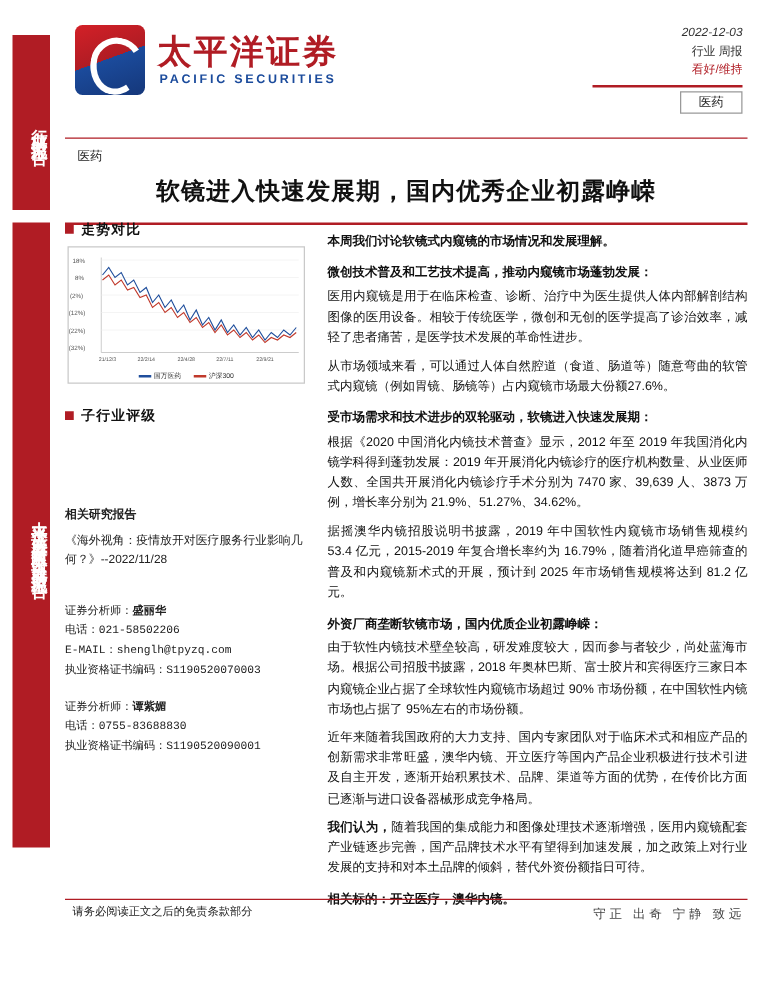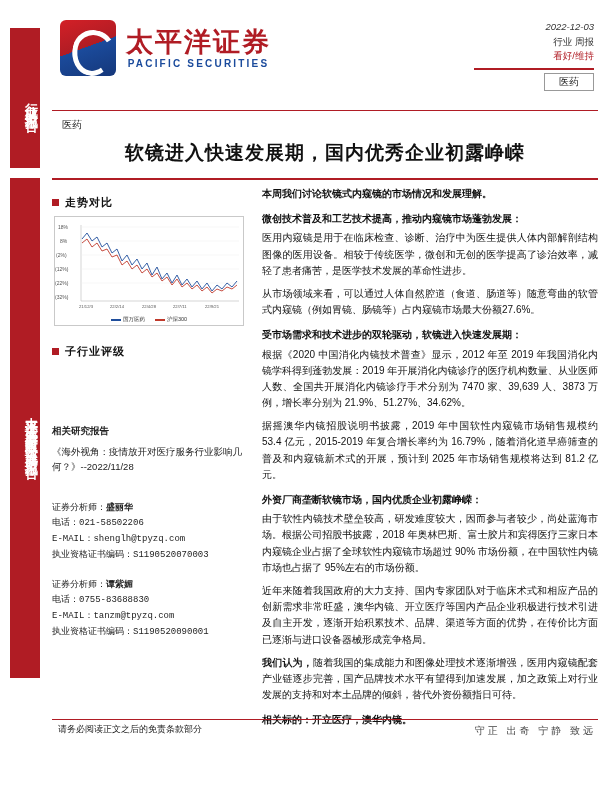--- a/index.html
+++ b/index.html
@@ -160,21 +160,21 @@
     left: 52px;
     right: 14px;
     top: 178px;
     border-top: 2px solid #b01c24;
   }
 
   
   .leftcol {
     position: absolute;
     left: 52px;
-    top: 195px;
+    top: 176px;
     width: 200px;
   }
   .sec-head {
     display: flex;
     align-items: center;
     margin-bottom: 6px;
   }
   .sec-head .sq {
     width: 7px; height: 7px;
     background: #b01c24;
@@ -389,23 +389,20 @@
     </div>
 
     <div class="analyst" style="margin-top:14px">
       <div class="row">
         <span>证券分析师：</span><span class="name">谭紫媚</span>
       </div>
       <div class="row">
         <span>电话：</span><span>0755-83688830</span>
       </div>
       <div class="row">
-        <span>E-MAIL：</span><span>tanzm@tpyzq.com</span>
-      </div>
-      <div class="row">
         <span>执业资格证书编码：</span><span>S1190520090001</span>
       </div>
     </div>
   </div>
 
   <div class="rightcol">
     <div class="lead">本周我们讨论软镜式内窥镜的市场情况和发展理解。</div>
 
     <h3>微创技术普及和工艺技术提高，推动内窥镜市场蓬勃发展：</h3>
     <p>医用内窥镜是用于在临床检查、诊断、治疗中为医生提供人体内部解剖结构图像的医用设备。相较于传统医学，微创和无创的医学提高了诊治效率，减轻了患者痛苦，是医学技术发展的革命性进步。</p>

